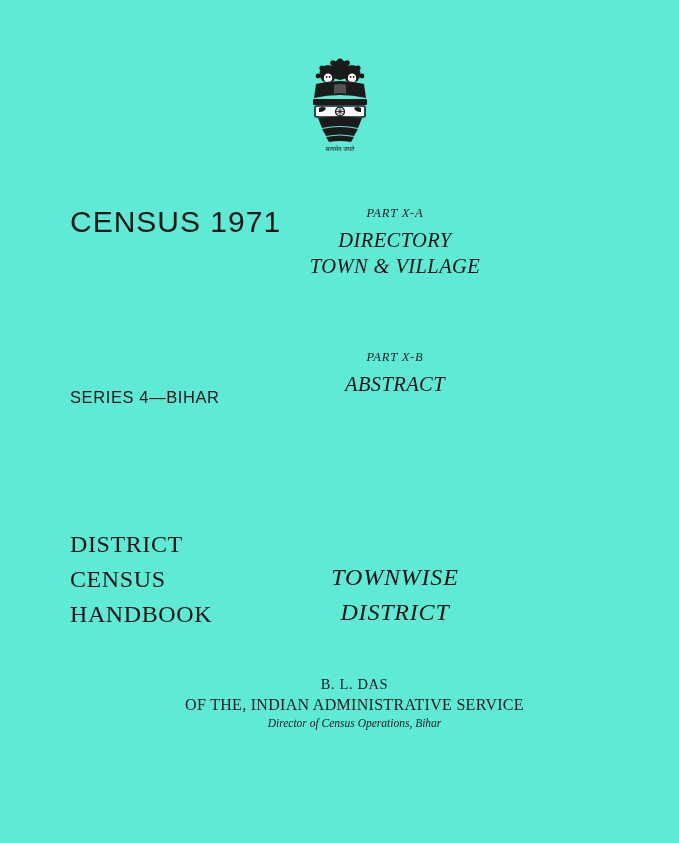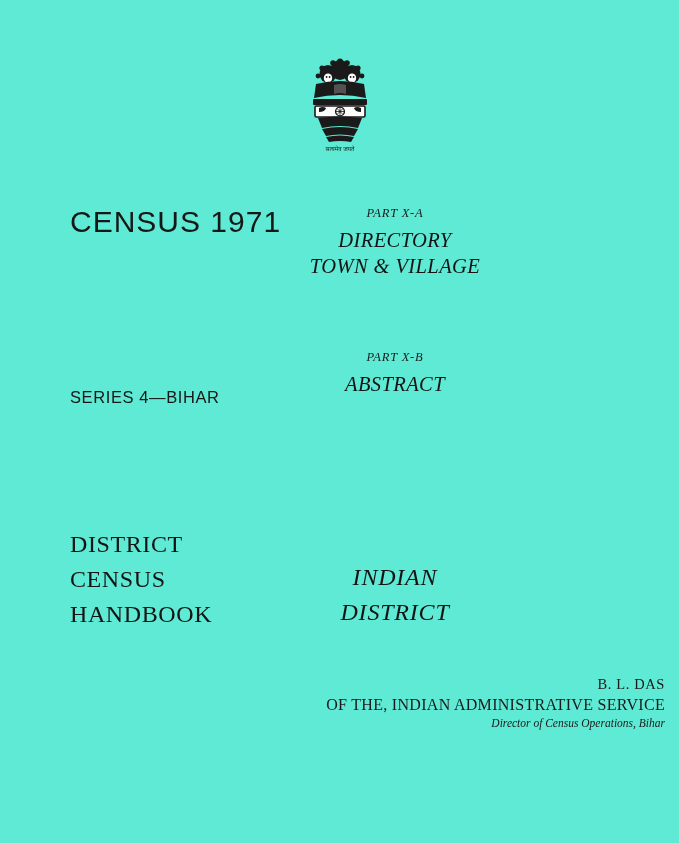--- a/index.html
+++ b/index.html
@@ -105,22 +105,22 @@
     letter-spacing: 0.8px;
     font-family: "Liberation Serif", serif;
     color: #141414;
   }
 
   
   .author-block {
     position: absolute;
     top: 676px;
     left: 0;
-    right: 14px;
-    text-align: right;
+    right: 0;
+    text-align: center;
     margin-left: 30px;
   }
   .author-name {
     font-size: 14.5px;
     letter-spacing: 0.6px;
     font-family: "Liberation Serif", serif;
   }
   .author-service {
     font-size: 16px;
     letter-spacing: 0.3px;
@@ -204,21 +204,21 @@
     <div class="big-right">ABSTRACT</div>
   </div>
 
   <div class="left-col dch">
     <div>DISTRICT</div>
     <div>CENSUS</div>
     <div>HANDBOOK</div>
   </div>
 
   <div class="right-col district-name">
-    <div>INDIAN</div>
+    <div>TOWNWISE</div>
     <div>DISTRICT</div>
   </div>
 
   <div class="author-block">
     <div class="author-name">B. L. DAS</div>
     <div class="author-service">OF THE, INDIAN ADMINISTRATIVE SERVICE</div>
     <div class="author-role">Director of Census Operations, Bihar</div>
   </div>
 
 </div>

